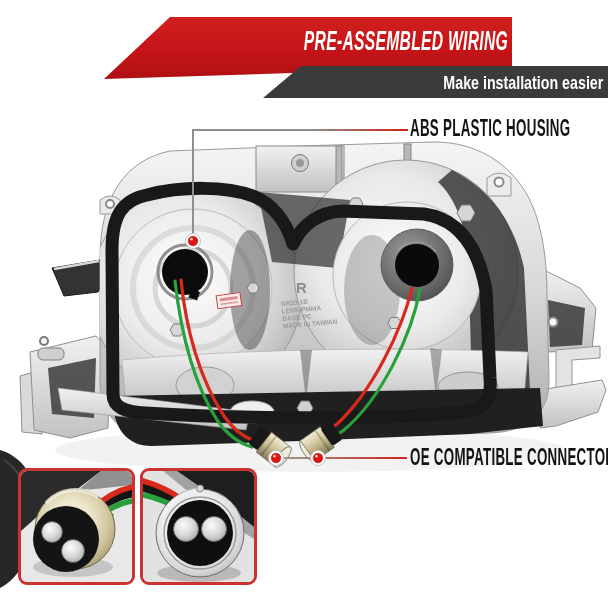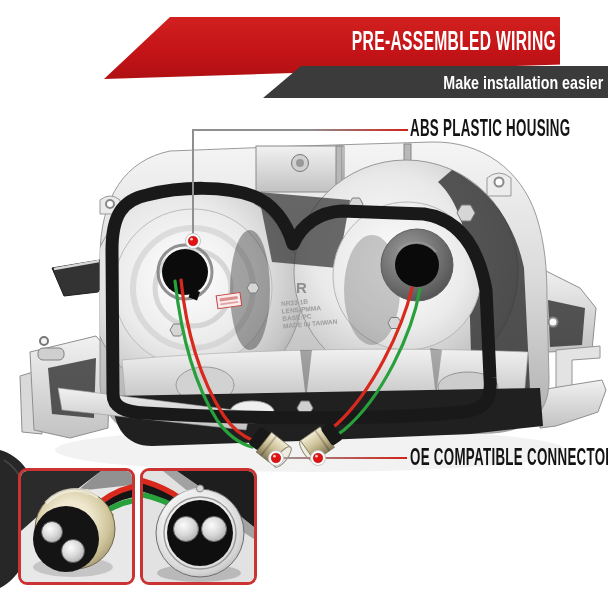--- a/index.html
+++ b/index.html
@@ -1,22 +1,22 @@
 <!DOCTYPE html>
 <html><head>
 <meta charset="utf-8">
 <style>
   html,body{margin:0;padding:0;background:#fff;}
   body{width:608px;height:608px;overflow:hidden;font-family:"Liberation Sans",sans-serif;}
   .stage{position:relative;width:608px;height:608px;background:#ffffff;overflow:hidden;}
 
   
-  .banner-red{position:absolute;left:0;top:17px;width:560px;height:62px;
+  .banner-red{position:absolute;left:0;top:17px;width:512px;height:62px;
     background:linear-gradient(180deg,#d2201f 0%,#c41418 55%,#b01013 100%);
-    clip-path:polygon(170px 0px,608px 0px,608px 46px,104px 62px);}
+    clip-path:polygon(170px 0px,608px 0px,608px 46px,104px 62px);font-style:italic;}
   .banner-title{position:absolute;right:4px;top:11px;color:#fff;font-size:27px;font-weight:700;
     line-height:27px;white-space:nowrap;transform:scaleX(.58);transform-origin:100% 50%;letter-spacing:.5px;}
   .banner-dark{position:absolute;left:0;top:66px;width:608px;height:32px;background:#3b3b3b;
     clip-path:polygon(301px 0px,608px 0px,608px 32px,263px 32px);}
   .banner-sub{position:absolute;right:5px;top:7px;color:#fff;font-size:19px;font-weight:700;
     line-height:19px;white-space:nowrap;transform:scaleX(.75);transform-origin:100% 50%;}
 
   
   .callout{position:absolute;color:#131313;font-weight:700;font-size:23px;line-height:23px;
     white-space:nowrap;transform:scaleX(.58);transform-origin:0 0;letter-spacing:.5px;}

